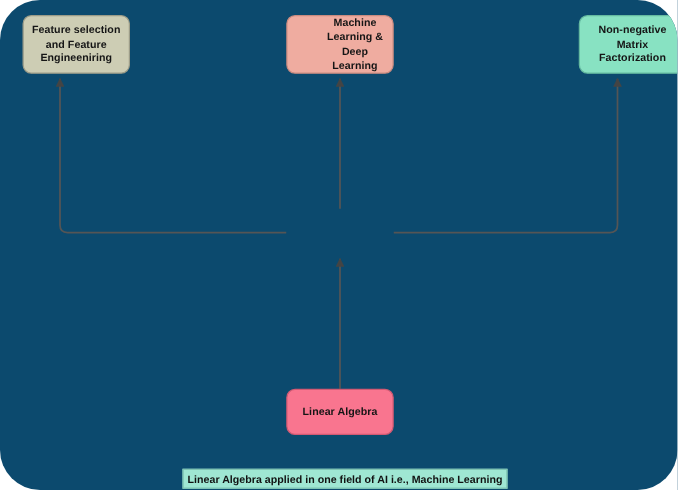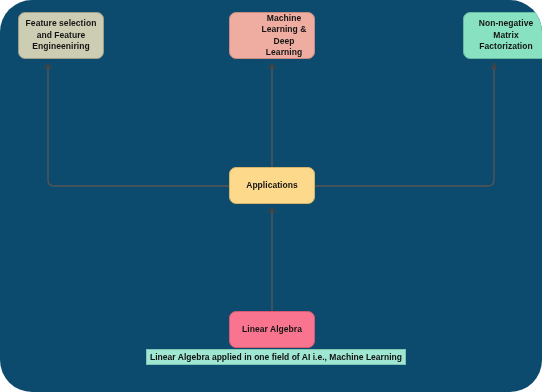--- a/index.html
+++ b/index.html
@@ -84,21 +84,21 @@
     top: 311px;
     width: 86px;
     height: 37px;
     background: #f9758f;
     border-color: #d35a73;
     align-items: center;
   }
   #caption {
     position: absolute;
     left: 146px;
-    top: 349px;
+    top: 375px;
     width: 260px;
     height: 16px;
     box-sizing: border-box;
     display: flex;
     align-items: center;
     justify-content: center;
     background: #9fe7d3;
     border: 1px solid #7ec4b2;
     font-size: 8.5px;
     font-weight: bold;
@@ -133,23 +133,20 @@
   </div>
 
   <div class="node" id="node-mldl">
     <span>Machine Learning &amp; Deep Learning</span>
   </div>
 
   <div class="node" id="node-nmf">
     <span>Non-negative Matrix Factorization</span>
   </div>
 
-  <div class="node" id="node-applications">
-    <span>Applications</span>
-  </div>
 
   <div class="node" id="node-linear-algebra">
     <span>Linear Algebra</span>
   </div>
 
   <div id="caption">
     <span>Linear Algebra applied in one field of AI i.e., Machine Learning</span>
   </div>
 
 </div>

